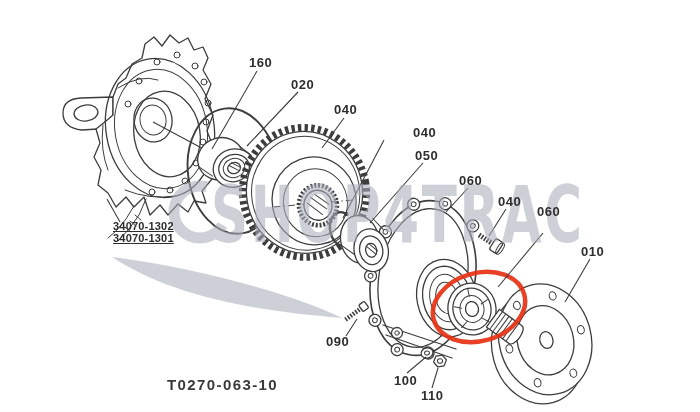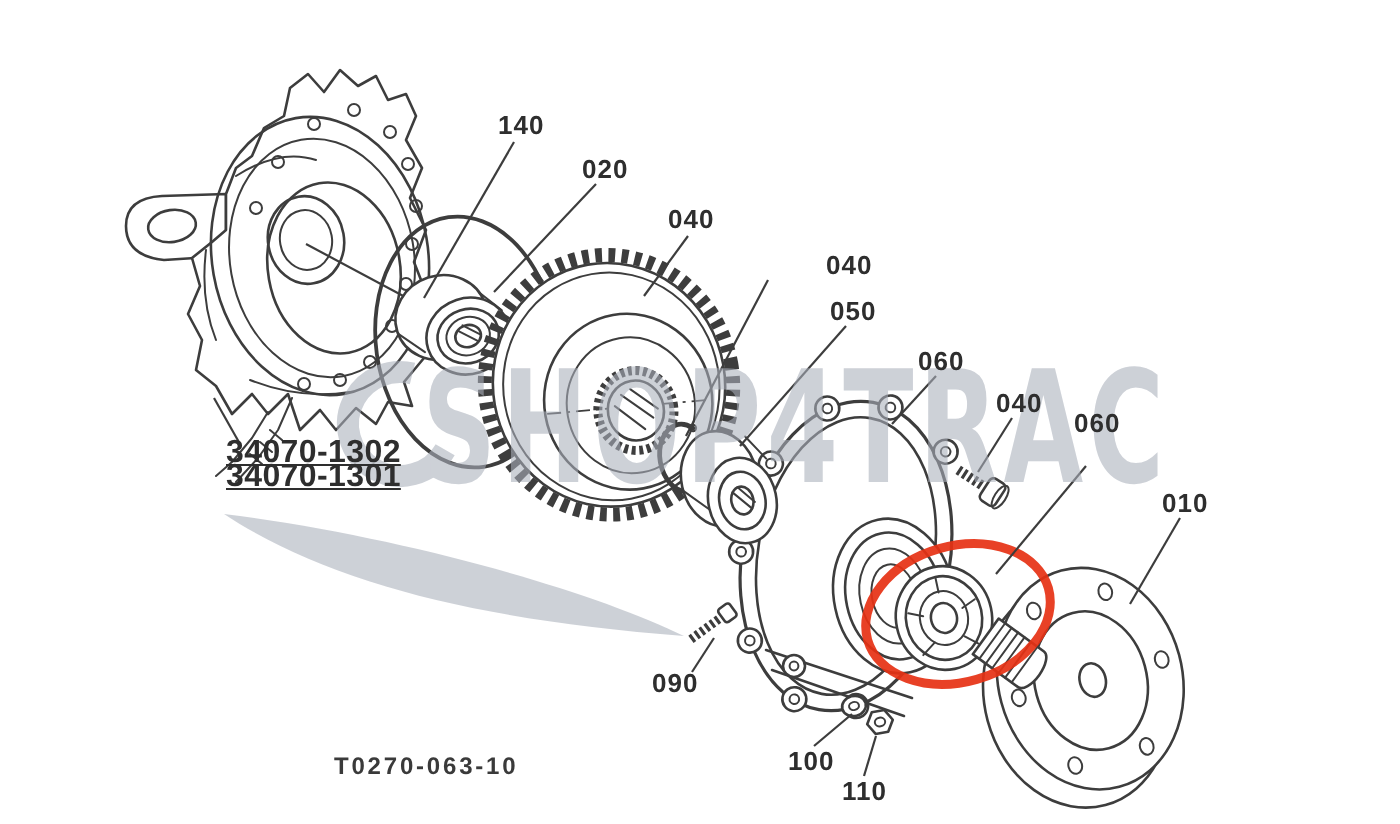--- a/index.html
+++ b/index.html
@@ -21,24 +21,24 @@
   .wm-text{position:absolute;left:211px;top:176px;font-family:"DejaVu Sans",sans-serif;
            font-weight:800;font-size:78px;line-height:78px;letter-spacing:4px;
            color:#aab0bb;transform:scaleX(.66);transform-origin:left top;white-space:nowrap;}
   
   .callout{position:absolute;font-size:13px;font-weight:600;color:#2e2e2e;
            letter-spacing:.5px;white-space:nowrap;}
   .c120{left:249px;top:55px;} .c020{left:291px;top:77px;} .c030{left:334px;top:102px;}
   .c040{left:375px;top:125px;margin-left:38px;} .c050{left:415px;top:148px;text-align:right;} .c070{left:459px;top:173px;}
   .c080{left:498px;top:194px;} .c060{left:537px;top:204px;} .c010{left:581px;top:244px;}
   .c090{left:326px;top:334px;} .c100{left:394px;top:373px;} .c110{left:421px;top:388px;}
-  .refnums{position:absolute;left:113px;top:221px;font-size:16px;font-weight:700;
+  .refnums{position:absolute;left:113px;top:221px;font-size:11px;font-weight:700;
            color:#2e2e2e;line-height:11.5px;letter-spacing:.2px;}
   .refnums div{text-decoration:underline;}
-  .drawcode{position:absolute;left:167px;top:376px;font-size:12px;font-weight:700;
+  .drawcode{position:absolute;left:167px;top:376px;font-size:15px;font-weight:700;
             color:#3a3a3a;letter-spacing:1.4px;white-space:nowrap;}
 </style>
 </head>
 <body>
 
 <div class="stage">
 
   <svg width="700" height="412" viewBox="0 0 700 412">
 
     <g>
@@ -223,21 +223,21 @@
   </svg>
 
   <div class="wm-layer">
     <svg width="700" height="412" viewBox="0 0 700 412">
       <circle cx="200" cy="212" r="26" fill="none" stroke="#aab0bb" stroke-width="11" stroke-dasharray="115 48" transform="rotate(30 200 212)"></circle>
       <path d="M112,257 C165,292 240,310 342,318 C295,295 200,268 112,257 Z" fill="#aab0bb"></path>
     </svg>
     <div class="wm-text">SHOP4TRAC</div>
   </div>
 
-  <div class="callout c120">140</div>
+  <div class="callout c120">160</div>
   <div class="callout c020">020</div>
   <div class="callout c030">040</div>
   <div class="callout c040">040</div>
   <div class="callout c050">050</div>
   <div class="callout c070">060</div>
   <div class="callout c080">040</div>
   <div class="callout c060">060</div>
   <div class="callout c010">010</div>
   <div class="callout c090">090</div>
   <div class="callout c100">100</div>

